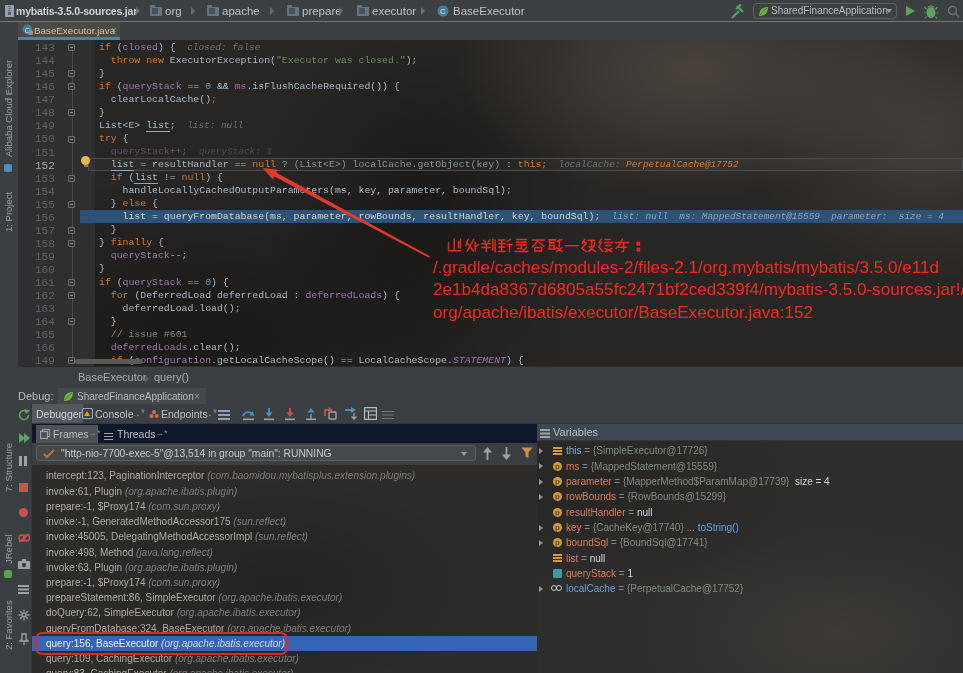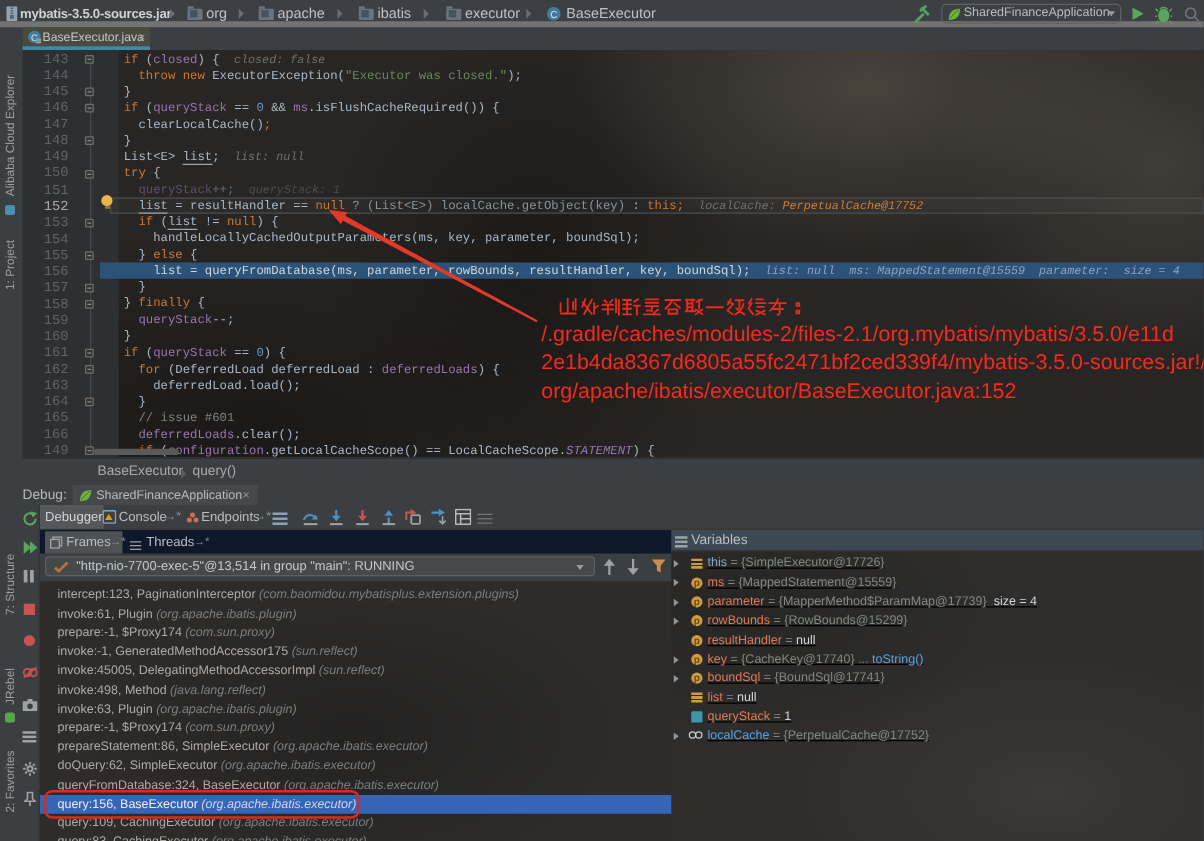--- a/index.html
+++ b/index.html
@@ -1,19 +1,19 @@
 <!DOCTYPE html>
 <html><head><meta charset="utf-8"><title>d</title>
 <style>
   html,body{margin:0;padding:0;}
   body{width:963px;height:673px;overflow:hidden;background:#3c3f41;
        font-family:"Liberation Sans",sans-serif;position:relative;}
   .abs{position:absolute;}
   
-  #topbar{left:0;top:0;width:963px;height:22px;background:#3d4043;border-bottom:5px solid #737373;box-sizing:border-box;}
+  #topbar{left:0;top:0;width:963px;height:22px;background:#3d4043;border-bottom:1px solid #737373;box-sizing:border-box;}
   #topbar .t{position:absolute;top:0;height:22px;line-height:22px;font-size:11.5px;color:#bfc1c3;white-space:nowrap;}
   #topbar .b{font-weight:bold;color:#cfd1d3;font-size:10.5px;letter-spacing:-0.2px;}
   .bsep{position:absolute;top:7px;width:5px;height:8px;}
   .bsep:before{content:"";position:absolute;left:0;top:0;border-left:4px solid #6a6e71;border-top:4px solid transparent;border-bottom:4px solid transparent;}
   .fold-ic{position:absolute;top:6.5px;width:12px;height:9px;background:#68747f;border-radius:1px;}
   .fold-ic:before{content:"";position:absolute;left:0;top:-2px;width:5px;height:2px;background:#68747f;border-radius:1px 1px 0 0;}
   .fold-ic:after{content:"";position:absolute;left:1.5px;top:1.5px;width:6px;height:6px;background:#46525c;}
   
   #tabbar{left:18px;top:22px;width:945px;height:18px;background:#3c3f41;}
   #tab1{position:absolute;left:0;top:0;width:102px;height:15px;background:#4b4a40;}
@@ -78,21 +78,21 @@
   .frow.sel{background:#3765b5;color:#eceef2;}
   .frow.sel .pkg{color:#ccd5ea;}
   .pkg{font-style:italic;color:#7e7e7e;}
   #redrect{position:absolute;left:3px;top:167px;width:253px;height:22.6px;border:2.6px solid #de2a1e;border-radius:7px;box-sizing:border-box;}
   
   #varpanel{left:537px;top:424px;width:426px;height:249px;overflow:hidden;
     background:radial-gradient(ellipse 260px 140px at 300px 210px, rgba(105,96,85,0.22), rgba(0,0,0,0) 75%),
     radial-gradient(ellipse 300px 160px at 60px 60px, rgba(0,0,0,0.18), rgba(0,0,0,0) 75%),#2f2e2d;}
   #varhdr{position:absolute;left:0;top:0;width:426px;height:17px;background:#3e4852;border-bottom:1px solid #323639;box-sizing:border-box;}
   #varhdr span{position:absolute;left:16px;top:2px;color:#bcbec0;font-size:11px;}
-  .vrow{position:absolute;left:0;width:426px;font-size:10px;line-height:15.3px;white-space:pre;padding-left:29px;box-sizing:border-box;text-decoration:underline;}
+  .vrow{position:absolute;left:0;width:426px;font-size:10px;line-height:15.3px;white-space:pre;padding-left:29px;box-sizing:border-box;}
   .vname{color:#dc7a57;}
   .vval{color:#80897f;}
   .vw{color:#d2d6da;}
   .vlink{color:#5da0e0;}
   .vthis{color:#83a7c9;}
   .tri{position:absolute;left:1.5px;top:4.6px;width:0;height:0;border-left:4.5px solid #90959a;border-top:3.2px solid transparent;border-bottom:3.2px solid transparent;}
   .ic-stk{position:absolute;left:16px;top:3.5px;width:9px;height:8px;background:linear-gradient(#cf9b3e,#cf9b3e 2px,transparent 2px,transparent 3px,#cf9b3e 3px,#cf9b3e 5px,transparent 5px,transparent 6px,#cf9b3e 6px);}
   .ic-p{position:absolute;left:16px;top:3px;width:9px;height:9px;border-radius:50%;background:#cf9b3e;color:#6b4e1a;font-size:8px;line-height:9px;text-align:center;font-weight:bold;}
   .ic-in{position:absolute;left:16px;top:3px;width:9px;height:9px;background:#3f96a9;border-radius:1px;}
   .ic-oo{position:absolute;left:14px;top:4px;width:6px;height:6px;border:1.6px solid #c8cdd2;border-radius:50%;box-sizing:border-box;}
@@ -112,21 +112,21 @@
     </svg>
   <div class="t b" style="left:16px">mybatis-3.5.0-sources.jar</div>
   <div class="bsep" style="left:136px"></div>
   <div class="fold-ic" style="left:150px"></div>
     <div class="t" style="left:165px">org</div>
   <div class="bsep" style="left:191px"></div>
   <div class="fold-ic" style="left:207px"></div>
     <div class="t" style="left:222px">apache</div>
   <div class="bsep" style="left:270px"></div>
   <div class="fold-ic" style="left:287px"></div>
-    <div class="t" style="left:302px">ibatis</div>
+    <div class="t" style="left:302px">prepare</div>
   <div class="bsep" style="left:339px"></div>
   <div class="fold-ic" style="left:357px"></div>
     <div class="t" style="left:372px">executor</div>
   <div class="bsep" style="left:421px"></div>
   <svg class="abs" style="left:437px;top:5px" width="12" height="12">
       <circle cx="6" cy="6" r="5.5" fill="#447d9c"></circle>
       <text x="6" y="9" font-size="8" fill="#d7e3ea" text-anchor="middle" font-family="Liberation Sans">C</text>
     </svg>
   <div class="t" style="left:453px">BaseExecutor</div>
 

